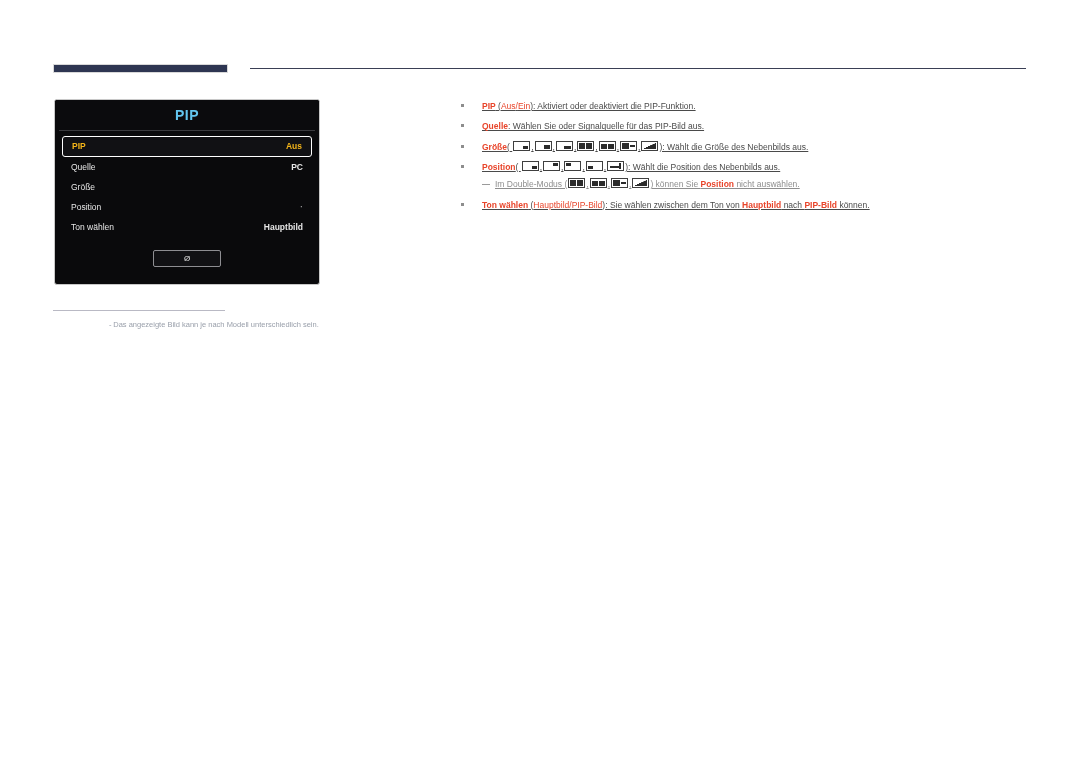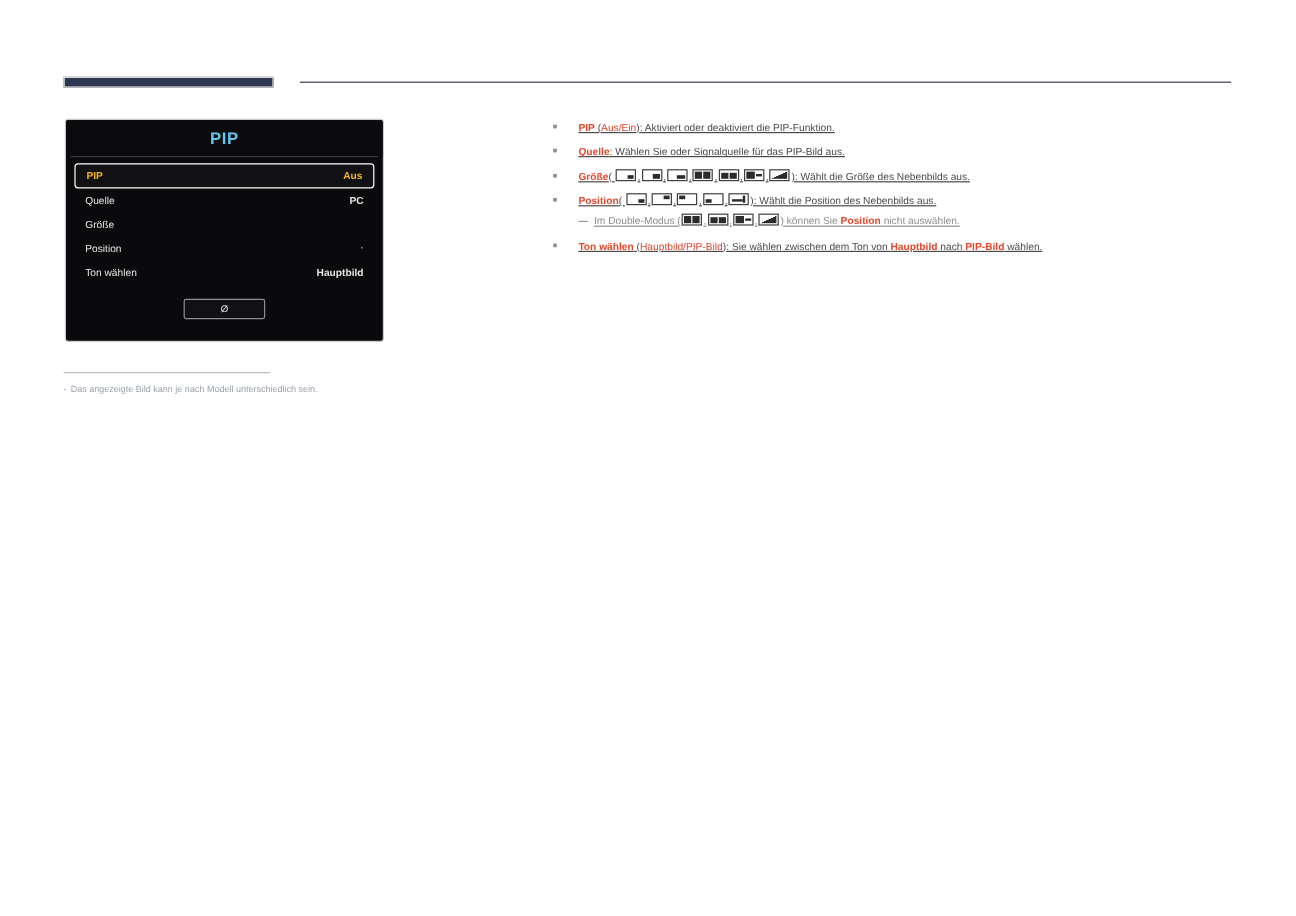--- a/index.html
+++ b/index.html
@@ -133,20 +133,21 @@
     text-align: center;
     box-sizing: border-box;
   }
 
   
   .footnote {
     position: absolute;
     left: 53px;
     top: 310px;
     width: 320px;
+    text-align: center;
   }
   .footnote .fn-rule {
     width: 172px;
     height: 1px;
     background: #b9b9c4;
     margin-bottom: 9px;
   }
   .footnote .fn-text {
     font-size: 7.5px;
     color: #9aa0ab;
@@ -326,16 +327,16 @@
     <span class="bullet"></span>
     <span class="line"><span class="accent-b">Position</span><span>( </span><span class="ico ps-br"><i></i></span>,<span class="ico ps-tr"><i></i></span>,<span class="ico ps-tl"><i></i></span>,<span class="ico ps-bl"><i></i></span>,<span class="ico ps-mv"><i class="a"></i><i class="b"></i></span><span>): Wählt die Position des Nebenbilds aus.</span></span>
 
     <div class="note-line">
       <span class="ndash"></span><span>Im Double-Modus (</span><span class="ico db-1"><i class="a"></i><i class="b"></i></span>,<span class="ico db-2"><i class="a"></i><i class="b"></i></span>,<span class="ico db-3"><i class="a"></i><i class="b"></i></span>,<span class="ico db-4"><i class="a"></i></span><span>) können Sie </span><span class="accent-b">Position</span><span> nicht auswählen.</span>
     </div>
   </div>
 
   <div class="item">
     <span class="bullet"></span>
-    <span class="line"><span class="accent-b">Ton wählen</span><span> (</span><span class="accent">Hauptbild</span><span class="accent">/</span><span class="accent">PIP-Bild</span><span>)</span><span>: Sie wählen zwischen dem Ton von </span><span class="accent-b">Hauptbild</span><span> nach </span><span class="accent-b">PIP-Bild</span><span> wählen.</span></span>
+    <span class="line"><span class="accent-b">Ton wählen</span><span> (</span><span class="accent">Hauptbild</span><span class="accent">/</span><span class="accent">PIP-Bild</span><span>)</span><span>: Sie wählen zwischen dem Ton von </span><span class="accent-b">Hauptbild</span><span> nach </span><span class="accent-b">PIP-Bild</span><span> können.</span></span>
   </div>
 
 </div>
 
 </body></html>

